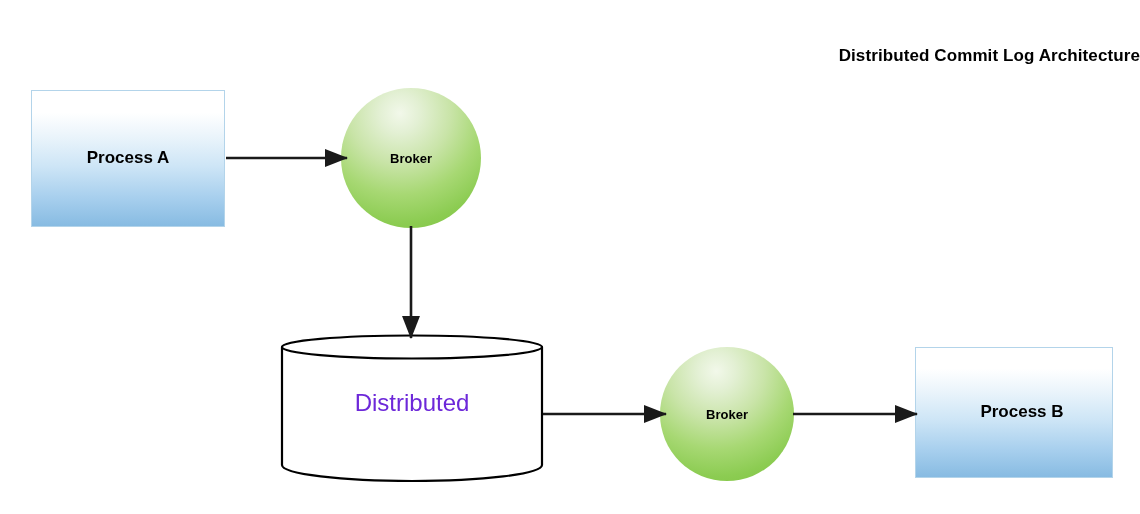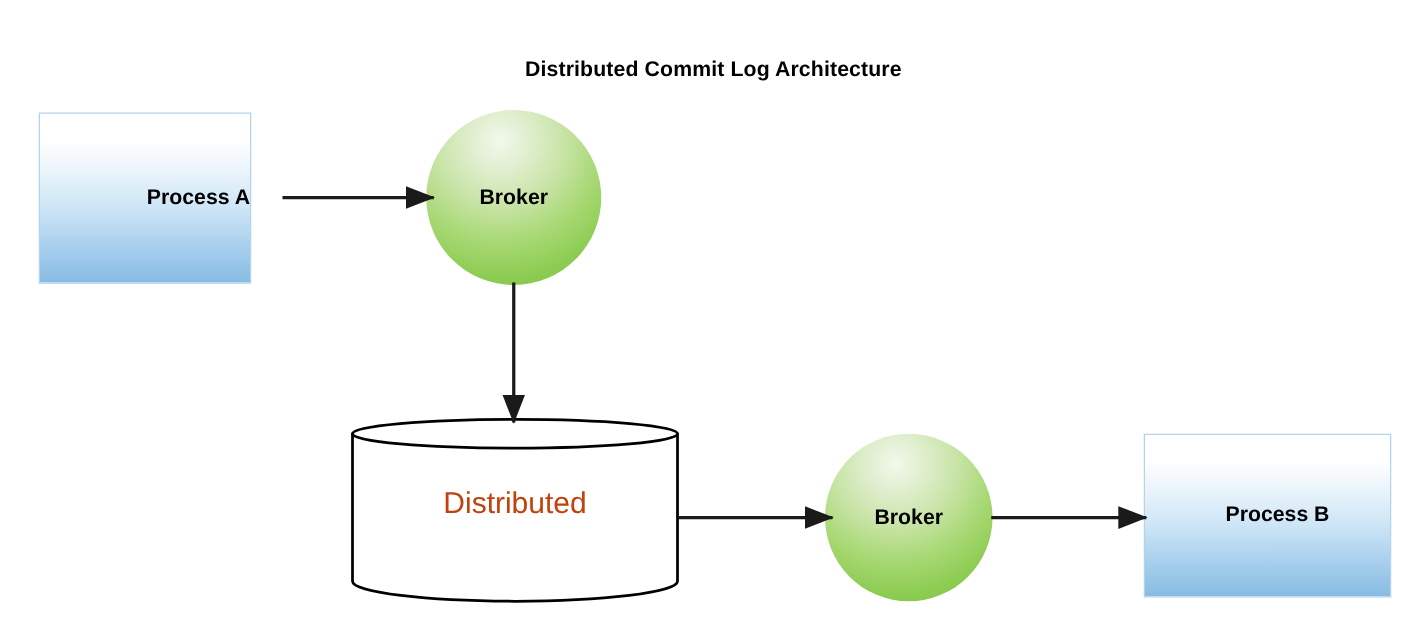--- a/index.html
+++ b/index.html
@@ -19,21 +19,21 @@
     background: #ffffff;
     overflow: hidden;
   }
 
   
   #diagram-title {
     position: absolute;
     left: 0;
     top: 46px;
     width: 1140px;
-    text-align: left;
+    text-align: right;
     font-size: 17px;
     font-weight: bold;
     color: #000000;
     letter-spacing: 0.1px;
     padding-left: 420px;
     box-sizing: border-box;
     white-space: nowrap;
   }
 
   
@@ -55,23 +55,22 @@
   .process-box .box-label {
     font-size: 17px;
     font-weight: bold;
     color: #000000;
     text-align: center;
     line-height: 1.2;
   }
   #process-a {
     left: 31px;
     top: 90px;
-    width: 170px;
+    width: 194px;
     height: 137px;
-    justify-content: flex-end;
   }
   #process-b {
     left: 915px;
     top: 347px;
     width: 198px;
     height: 131px;
     padding-left: 16px;
   }
 
   
@@ -83,21 +82,21 @@
                 #e3f0d4 14%,
                 #c9e4a8 36%,
                 #a7d873 58%,
                 #8ccc52 78%,
                 #7cc13e 100%);
     display: flex;
     align-items: center;
     justify-content: center;
   }
   .broker-node .node-label {
-    font-size: 17px;
+    font-size: 13px;
     font-weight: bold;
     color: #000000;
     text-align: center;
   }
   #broker-1 {
     left: 341px;
     top: 88px;
     width: 140px;
     height: 140px;
   }
@@ -123,21 +122,21 @@
     display: block;
   }
   #commit-log-label {
     position: absolute;
     left: 0;
     top: 52px;
     width: 266px;
     text-align: center;
     font-size: 24px;
     font-weight: normal;
-    color: #c2410c;
+    color: #6d28d9;
     line-height: 1.38;
   }
 
   
   #arrow-layer {
     position: absolute;
     left: 0;
     top: 0;
     width: 1140px;
     height: 514px;

